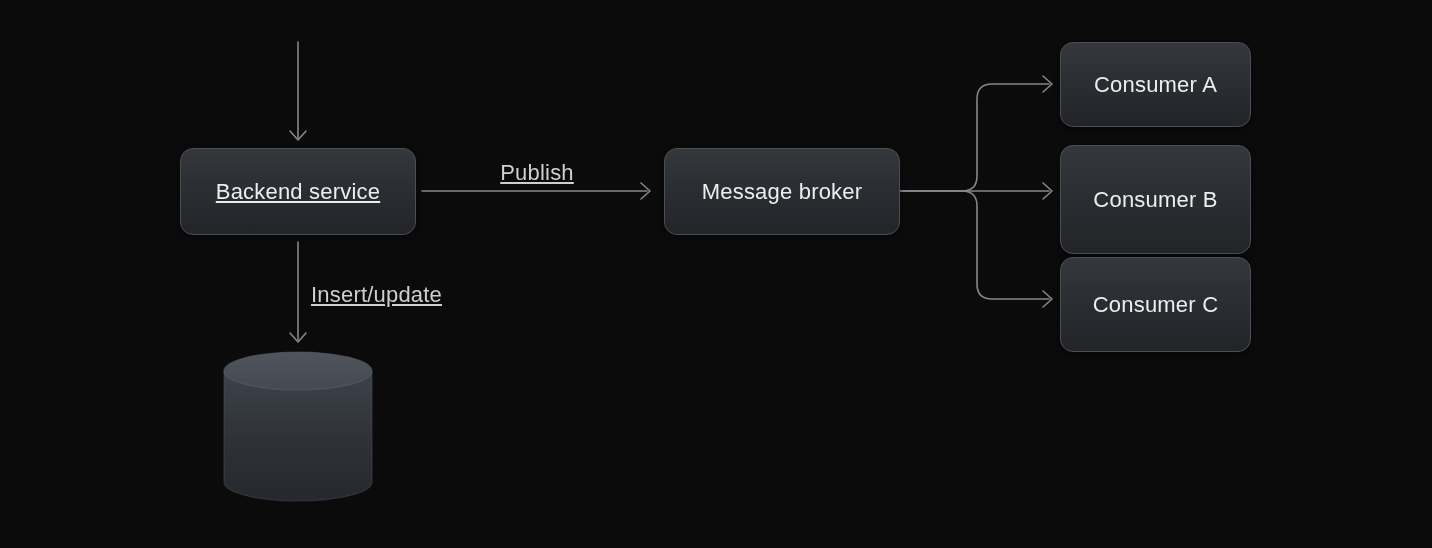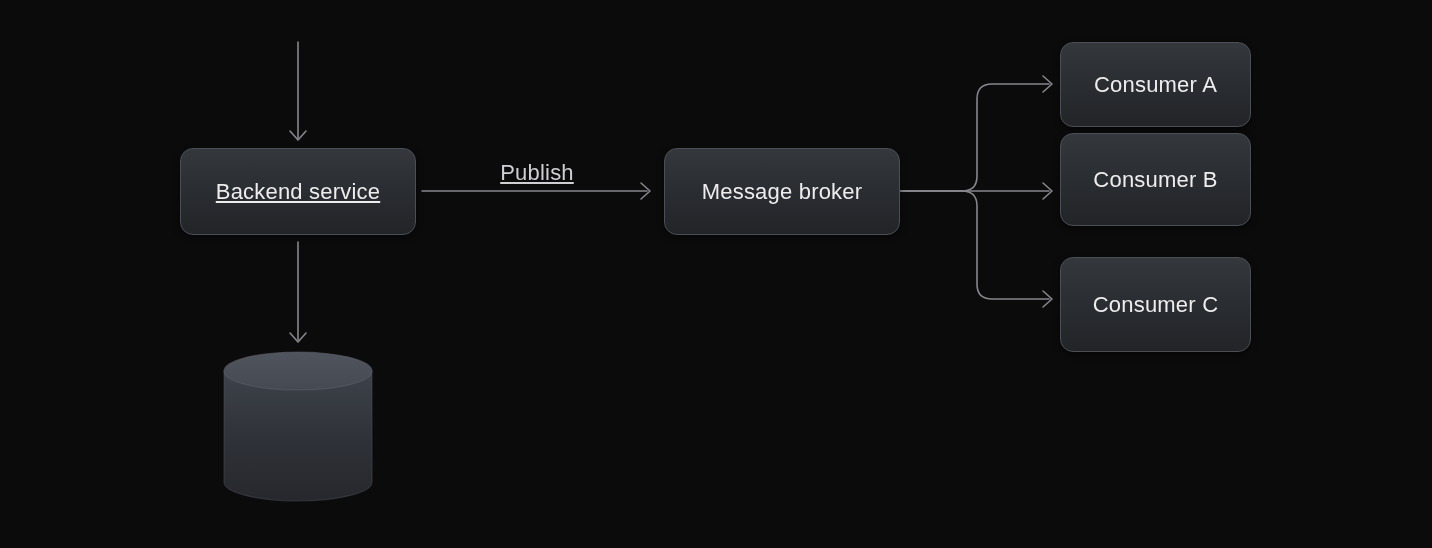--- a/index.html
+++ b/index.html
@@ -27,21 +27,21 @@
     border: 1px solid #4b4e54;
     border-radius: 13px;
     color: #ededee;
     font-size: 22px;
     letter-spacing: 0.2px;
     box-shadow: 0 2px 6px rgba(0,0,0,0.55);
   }
   .node-backend  { left: 180px;  top: 148px; width: 236px; height: 87px; text-decoration: underline; }
   .node-broker   { left: 664px;  top: 148px; width: 236px; height: 87px; }
   .node-consumer-a { left: 1060px; top: 42px;  width: 191px; height: 85px; }
-  .node-consumer-b { left: 1060px; top: 133px; width: 191px; height: 93px; align-items: center; }
+  .node-consumer-b { left: 1060px; top: 145px; width: 191px; height: 109px; align-items: center; }
   .node-consumer-c { left: 1060px; top: 257px; width: 191px; height: 95px; }
   .edge-label {
     position: absolute;
     color: #cfcfd3;
     font-size: 22px;
     letter-spacing: 0.2px;
     white-space: nowrap;
     text-decoration: underline;
   }
   .label-publish {
@@ -124,14 +124,15 @@
 
   <div class="node node-consumer-b">
     <span>Consumer B</span>
   </div>
 
   <div class="node node-consumer-c">
     <span>Consumer C</span>
   </div>
 
   <span class="edge-label label-publish">Publish</span>
+  <span class="edge-label label-insert-update">Insert/update</span>
 
 </div>
 
 </body></html>

